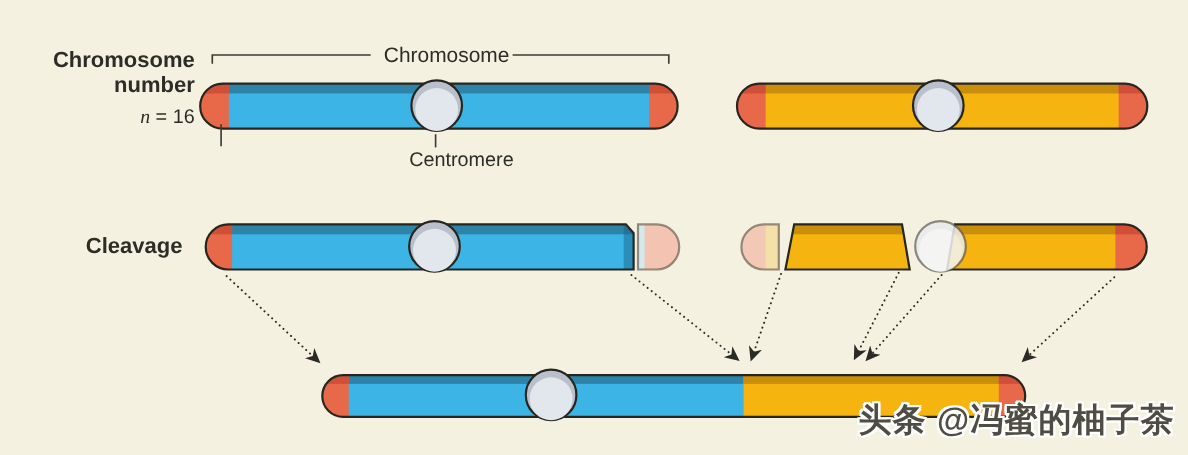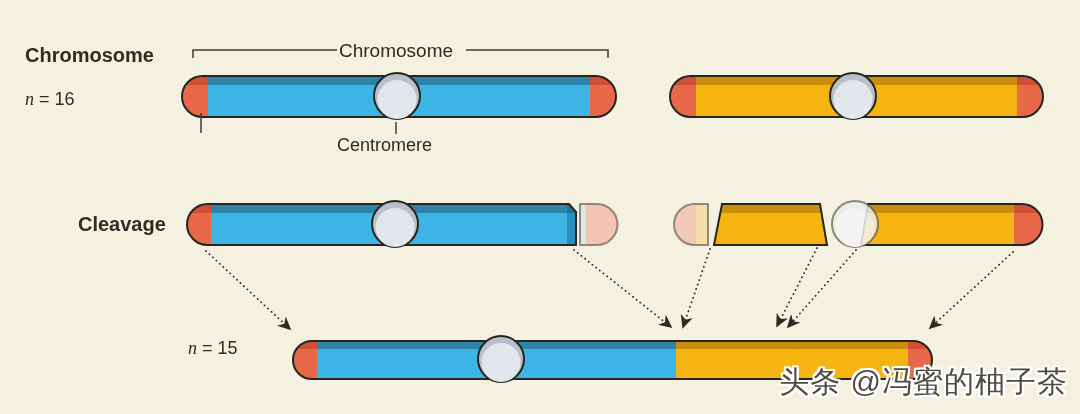--- a/index.html
+++ b/index.html
@@ -4,32 +4,32 @@
 <style>
   html,body{margin:0;padding:0;}
   .canvas{
     position:relative;width:1080px;height:414px;overflow:hidden;
     background:var(--background,#f4f1e1);
     font-family:"Liberation Sans",sans-serif;color:#2d2d27;
   }
   .canvas svg{position:absolute;left:0;top:0;}
   .lbl{position:absolute;line-height:1.15;}
   .bold{font-weight:bold;}
-  .center{text-align:left;}
+  .center{text-align:right;}
   .small-caps-n{font-family:"Liberation Serif",serif;font-style:italic;}
   #lbl-chrnum{left:25px;top:44px;width:152px;font-size:20px;}
-  #lbl-chrnum .nline{font-size:18px;font-weight:normal;margin-top:22px;}
+  #lbl-chrnum .nline{font-size:18px;font-weight:normal;margin-top:6px;}
   #lbl-bracket{left:339px;top:40px;width:124px;font-size:19px;}
   #lbl-telomere{left:168px;top:134px;width:104px;font-size:18px;}
   #lbl-centromere{left:337px;top:135px;width:130px;font-size:18px;}
   #lbl-cleavage{left:78px;top:213px;font-size:20px;}
   #lbl-fusion{left:188px;top:333px;width:88px;font-size:20px;}
   #lbl-fusion .nline{font-size:18px;font-weight:normal;margin-top:5px;}
   #watermark{
-    position:absolute;right:12px;top:362px;font-size:30px;font-weight:normal;z-index:5;
+    position:absolute;right:12px;top:362px;font-size:30px;font-weight:bold;z-index:5;
     color:var(--watermark-text,#4f4c44);letter-spacing:1px;
     text-shadow:-2px -2px 0 #fff,2px -2px 0 #fff,-2px 2px 0 #fff,2px 2px 0 #fff,
                  0 -2px 0 #fff,0 2px 0 #fff,-2px 0 0 #fff,2px 0 0 #fff;
   }
   
   .fill-blue{fill:var(--chromosome-blue);}
   .fill-blue-shade{fill:var(--chromosome-blue-shade);}
   .fill-yellow{fill:var(--chromosome-yellow);}
   .fill-yellow-shade{fill:var(--chromosome-yellow-shade);}
   .fill-red{fill:var(--telomere-red);}
@@ -186,25 +186,25 @@
         <rect x="908" y="341" width="24" height="38" class="fill-red"></rect>
         <rect x="908" y="341" width="24" height="8" class="fill-red-shade"></rect>
       </g>
       <rect x="293" y="341" width="639" height="38" rx="19" class="stroke-outline"></rect>
       <use href="#centromere-shape" x="501" y="359"></use>
     </g>
   </svg>
 
   <div class="lbl center" id="lbl-chrnum">
     <div class="bold">Chromosome</div>
+    <div class="bold">number</div>
     <div class="nline"><span class="small-caps-n">n</span><span> = 16</span></div>
   </div>
 
   <div class="lbl center" id="lbl-bracket">Chromosome</div>
   <div class="lbl bold" id="lbl-cleavage">Cleavage</div>
   <div class="lbl center" id="lbl-centromere">Centromere</div>
 
   <div class="lbl center" id="lbl-fusion">
-    <div class="nline"><span class="small-caps-n">n</span><span> = 15</span></div>
   </div>
 
   <div id="watermark">头条 @冯蜜的柚子茶</div>
 </div>
 
 </body></html>

